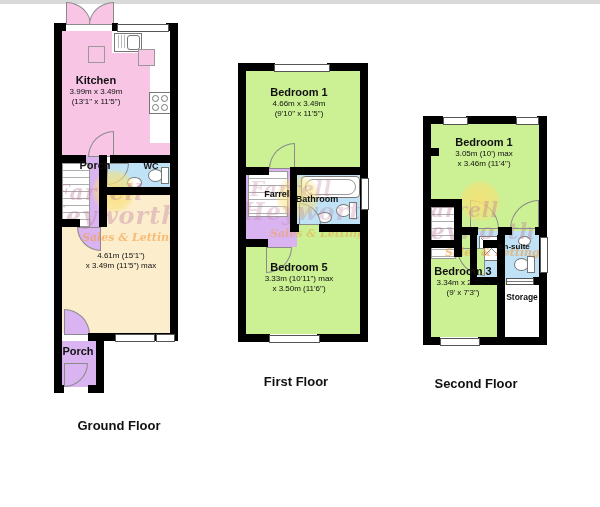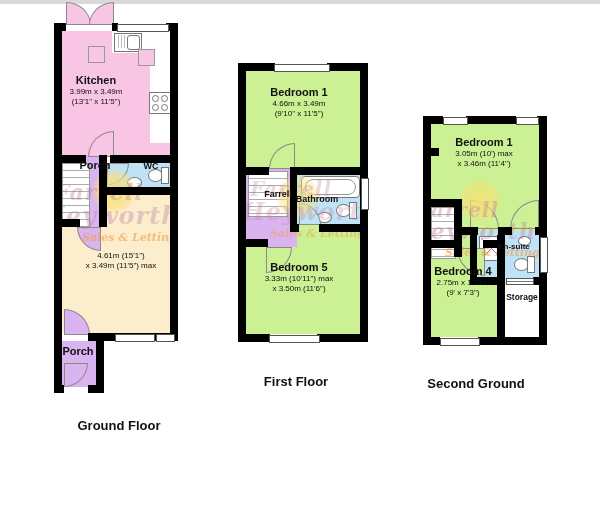--- a/index.html
+++ b/index.html
@@ -229,21 +229,21 @@
 
   <div class="rlabel" style="left:429px;top:136px;width:110px;">
     <div class="rname">Bedroom 1</div>
     <div class="rdim">3.05m (10') max</div>
     <div class="rdim">x 3.46m (11'4")</div>
   </div>
   <div class="rlabel" style="left:490px;top:242px;width:48px;">
     <div class="rname-sm" style="font-size:8px;">En-suite</div>
   </div>
   <div class="rlabel" style="left:423px;top:265px;width:80px;">
-    <div class="rname">Bedroom 4</div>
-    <div class="rdim">2.75m x 1.21m</div>
+    <div class="rname">Bedroom 3</div>
+    <div class="rdim">3.34m x 2.22m</div>
     <div class="rdim">(9' x 7'3")</div>
   </div>
   <div class="rlabel" style="left:500px;top:292px;width:44px;">
     <div class="rname-sm" style="font-size:8.5px;">Storage</div>
   </div>
-  <div class="floorlabel" style="left:416px;top:376px;width:120px;">Second Ground</div>
+  <div class="floorlabel" style="left:416px;top:376px;width:120px;">Second Floor</div>
 </div>
 
 </body></html>

